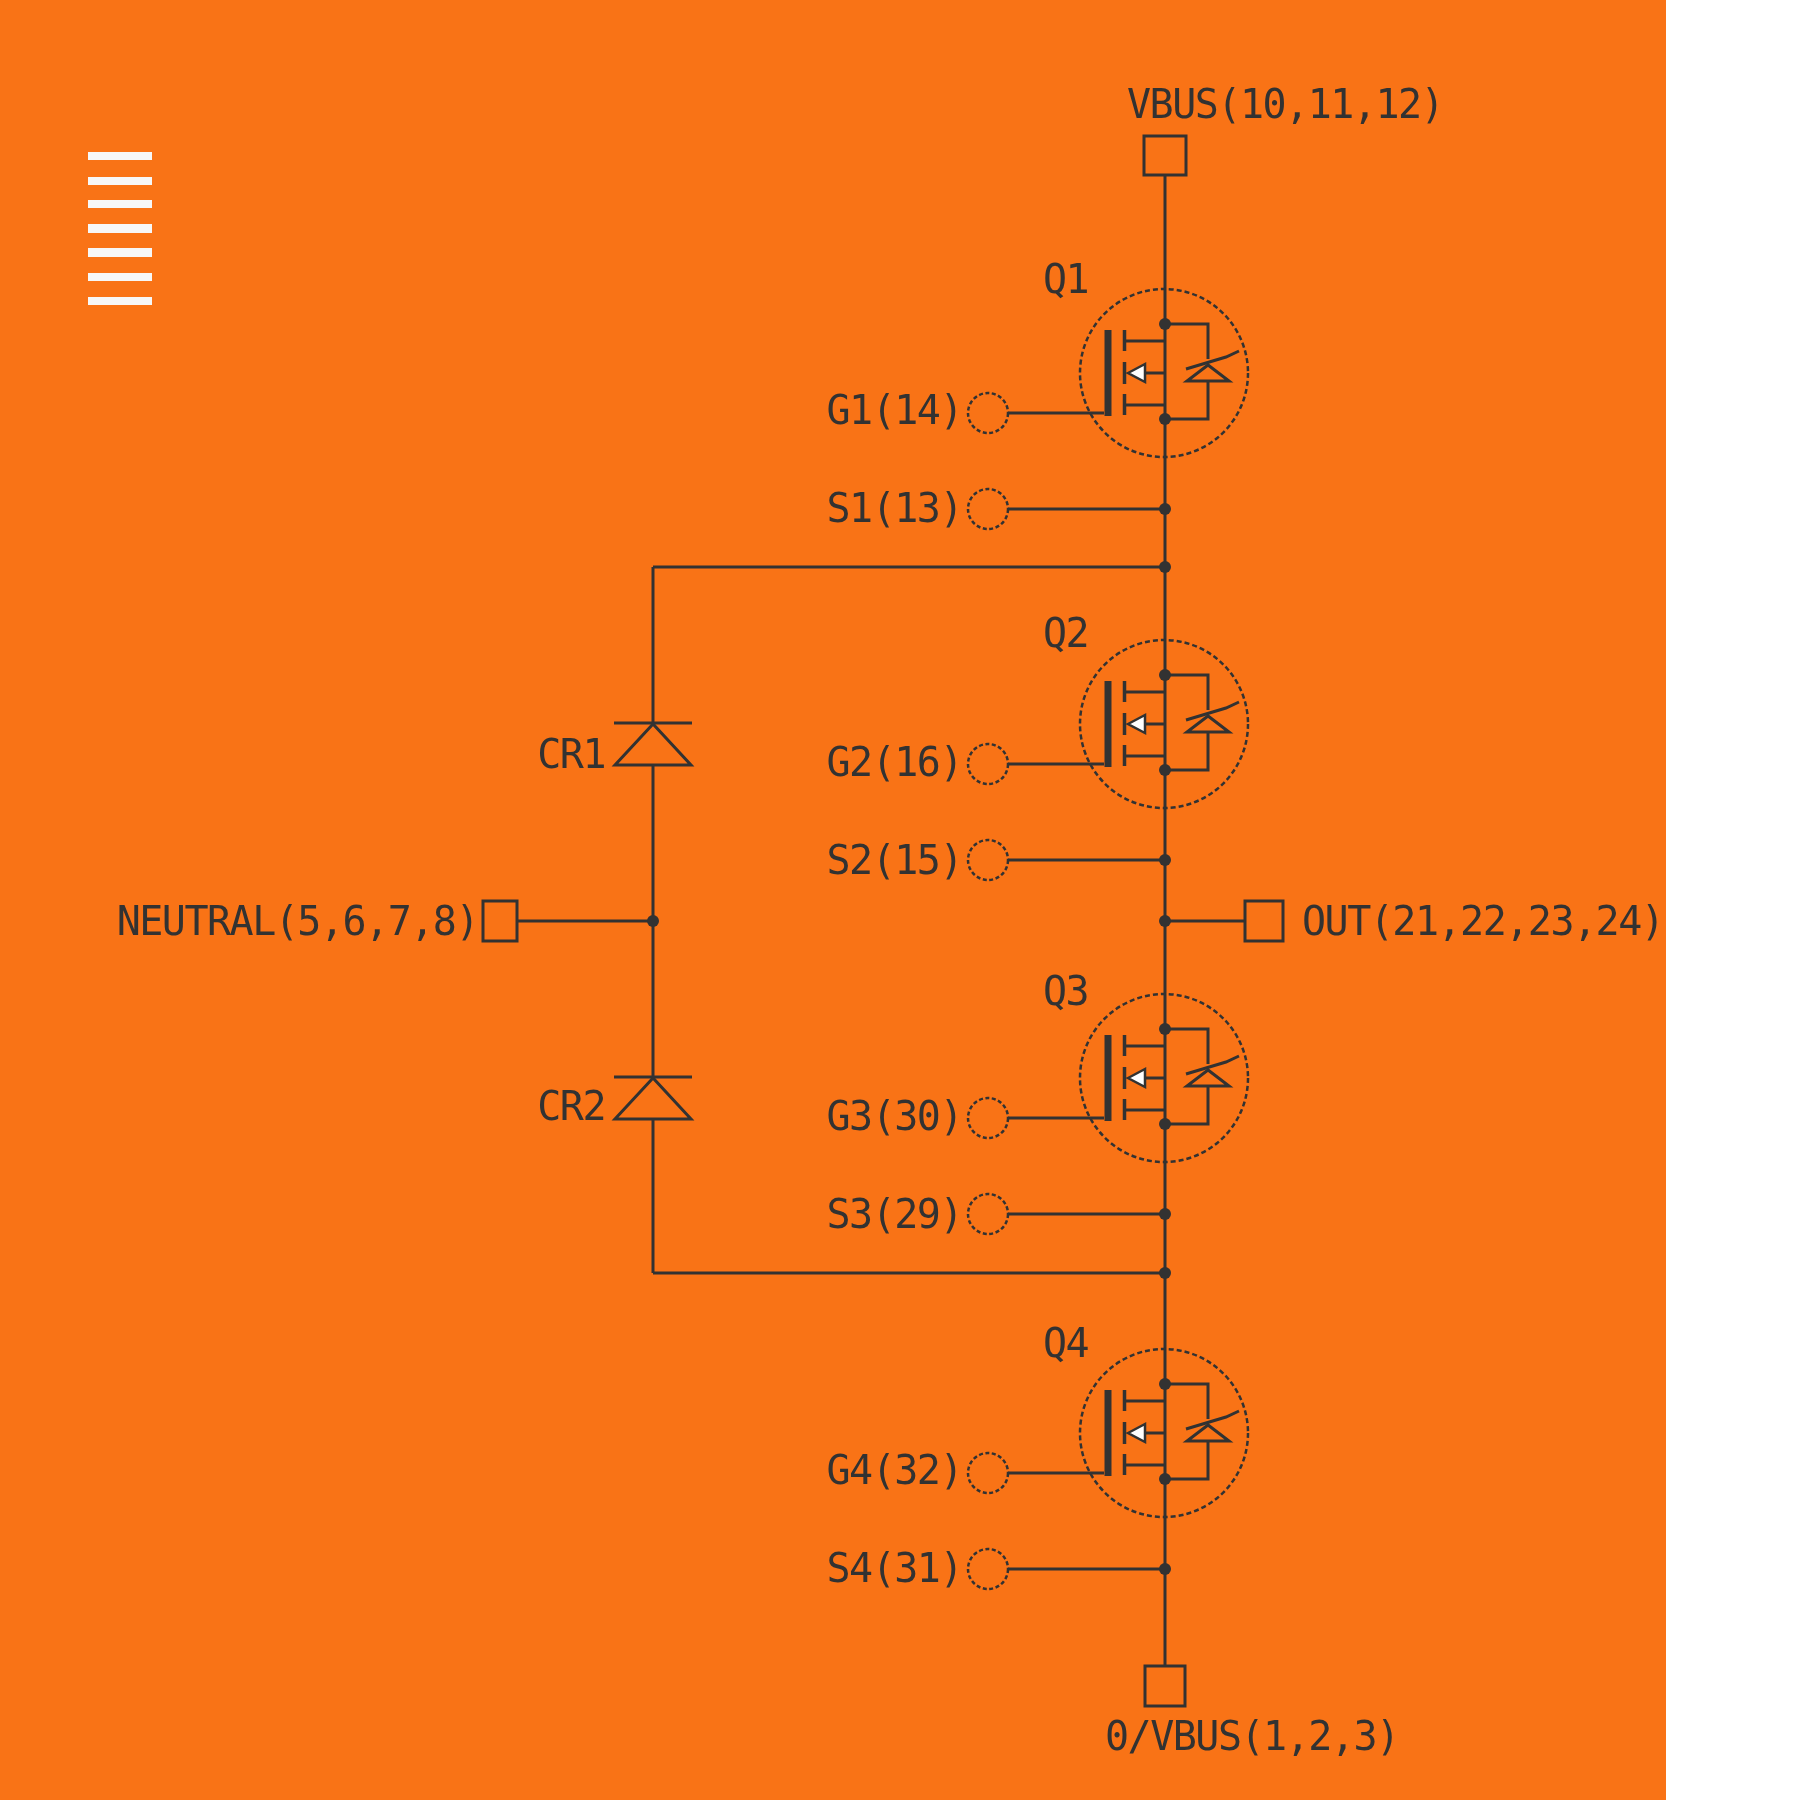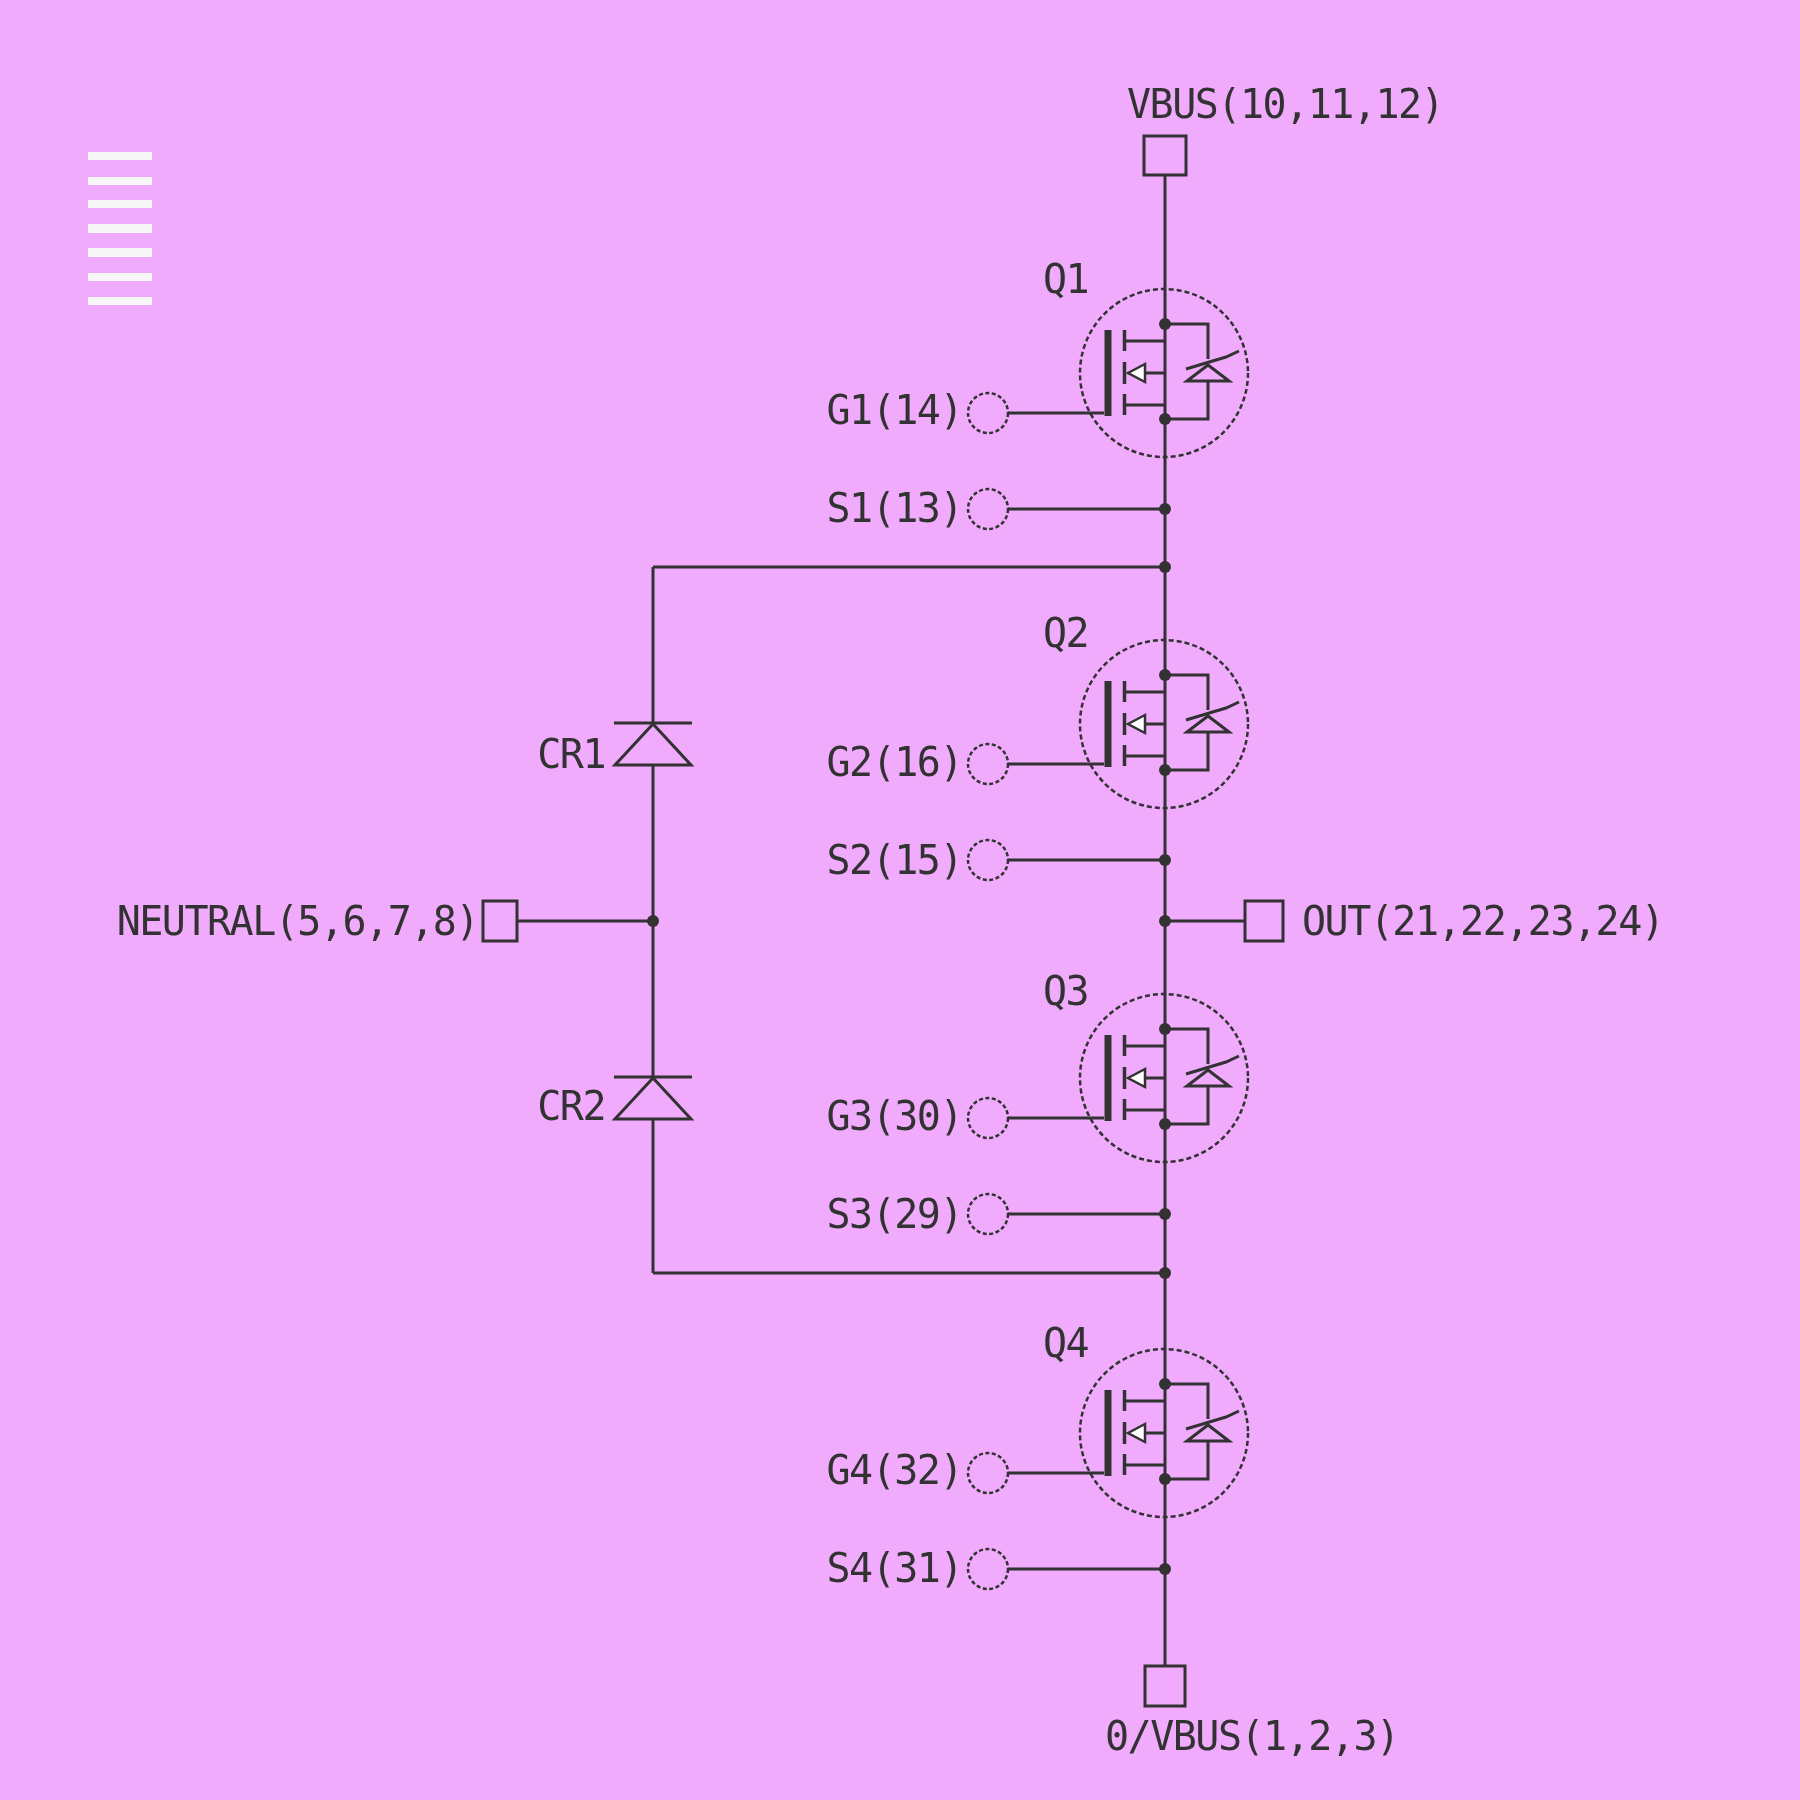--- a/index.html
+++ b/index.html
@@ -1,23 +1,23 @@
 <!DOCTYPE html>
 <html><head>
 <meta charset="utf-8">
 <style>
   html, body {
     margin: 0;
     padding: 0;
     background: #ffffff;
   }
   .page {
-    width: 1800px;
+    width: 1666px;
     height: 1800px;
-    background: #f0abfc;
+    background: #f97316;
     position: relative;
     overflow: hidden;
   }
   svg {
     display: block;
     width: 1800px;
     height: 1800px;
   }
   text {
     font-family: "DejaVu Sans Mono", "Liberation Mono", monospace;

